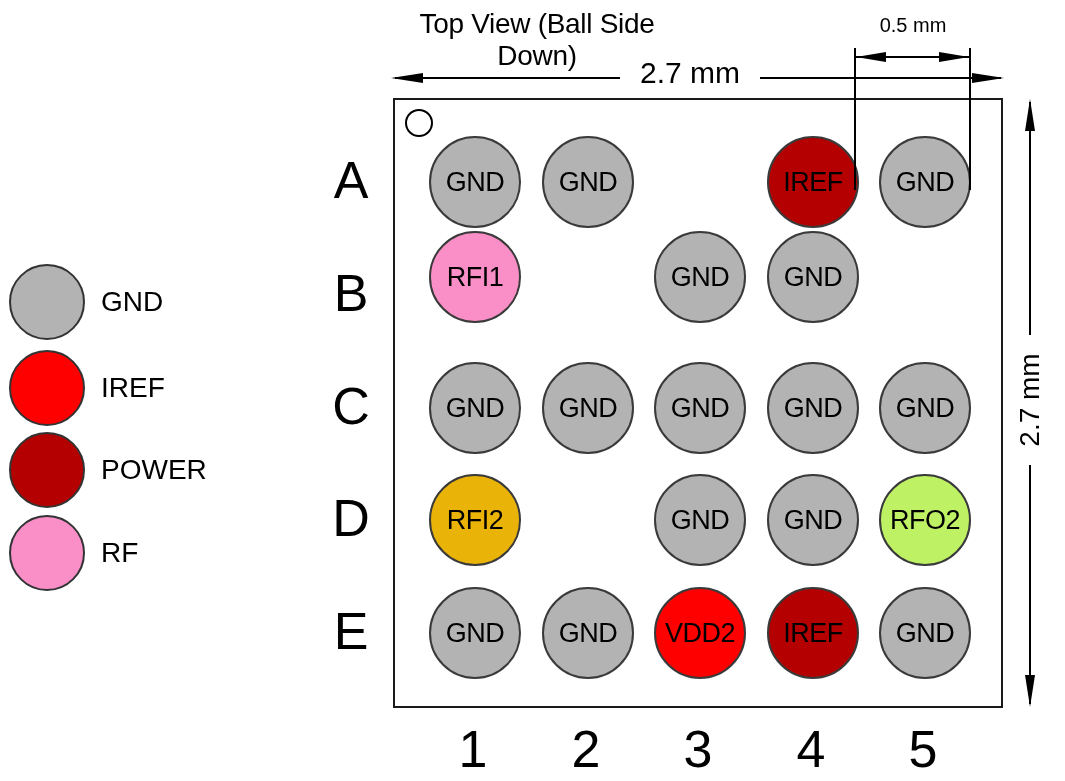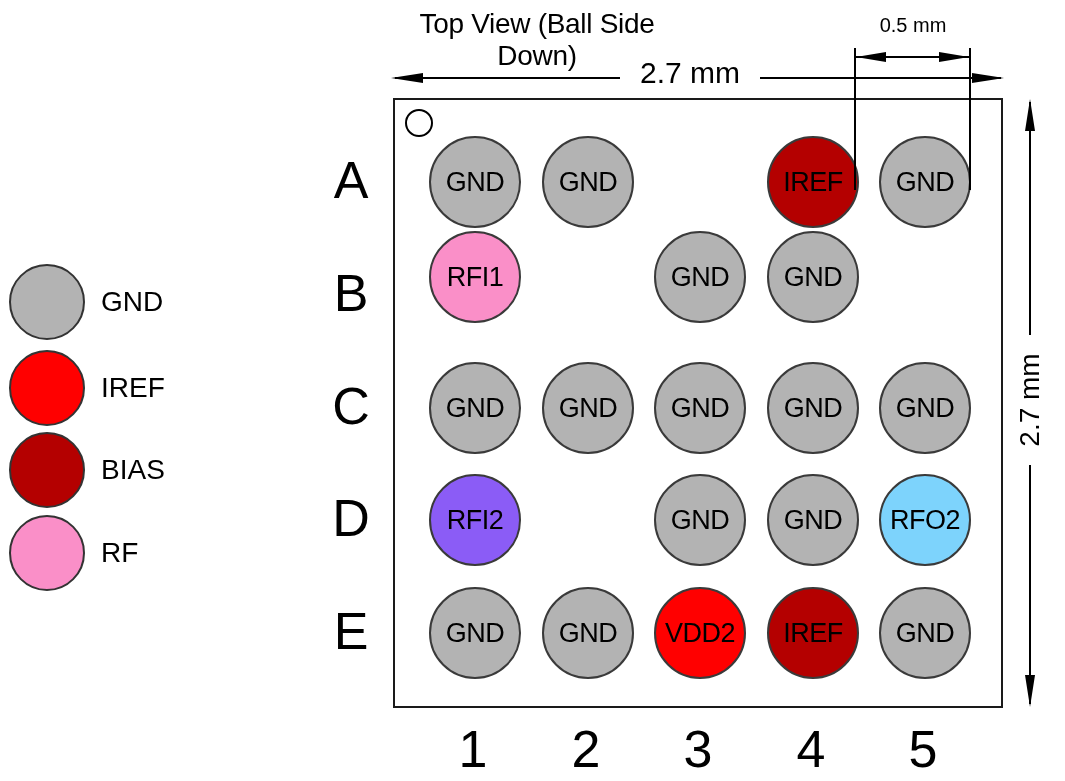--- a/index.html
+++ b/index.html
@@ -49,21 +49,21 @@
   <div class="abs dim-w">2.7 mm</div>
   <div class="abs dim-p">0.5 mm</div>
   <div class="abs dim-h">2.7 mm</div>
 
   <div>
     <span class="legend-swatch" style="top: 264px; background-color: rgb(179, 179, 179);"></span>
     <span class="legend-label" style="top:285px">GND</span>
     <span class="legend-swatch" style="top: 350px; background-color: rgb(255, 0, 0);"></span>
     <span class="legend-label" style="top:371px">IREF</span>
     <span class="legend-swatch" style="top: 432px; background-color: rgb(180, 0, 0);"></span>
-    <span class="legend-label" style="top:453px">BIAS</span>
+    <span class="legend-label" style="top:453px">POWER</span>
     <span class="legend-swatch" style="top: 515px; background-color: rgb(250, 143, 200);"></span>
     <span class="legend-label" style="top:536px">RF</span>
   </div>
 
   <div class="abs rowlab" style="top:148px">A</div>
   <div class="abs rowlab" style="top:261px">B</div>
   <div class="abs rowlab" style="top:374px">C</div>
   <div class="abs rowlab" style="top:486px">D</div>
   <div class="abs rowlab" style="top:599px">E</div>
 
@@ -107,30 +107,30 @@
     <div class="ball c3 rC" style="background-color: rgb(179, 179, 179);">
         <span>GND</span>
       </div>
     <div class="ball c4 rC" style="background-color: rgb(179, 179, 179);">
         <span>GND</span>
       </div>
     <div class="ball c5 rC" style="background-color: rgb(179, 179, 179);">
         <span>GND</span>
       </div>
 
-    <div class="ball c1 rD" style="background-color: #8b5cf6;">
+    <div class="ball c1 rD" style="background-color: #eab308;">
         <span>RFI2</span>
       </div>
     <div class="ball c3 rD" style="background-color: rgb(179, 179, 179);">
         <span>GND</span>
       </div>
     <div class="ball c4 rD" style="background-color: rgb(179, 179, 179);">
         <span>GND</span>
       </div>
-    <div class="ball c5 rD" style="background-color: #7dd3fc;">
+    <div class="ball c5 rD" style="background-color: #bef264;">
         <span>RFO2</span>
       </div>
 
     <div class="ball c1 rE" style="background-color: rgb(179, 179, 179);">
         <span>GND</span>
       </div>
     <div class="ball c2 rE" style="background-color: rgb(179, 179, 179);">
         <span>GND</span>
       </div>
     <div class="ball c3 rE" style="background-color: rgb(255, 0, 0);">

